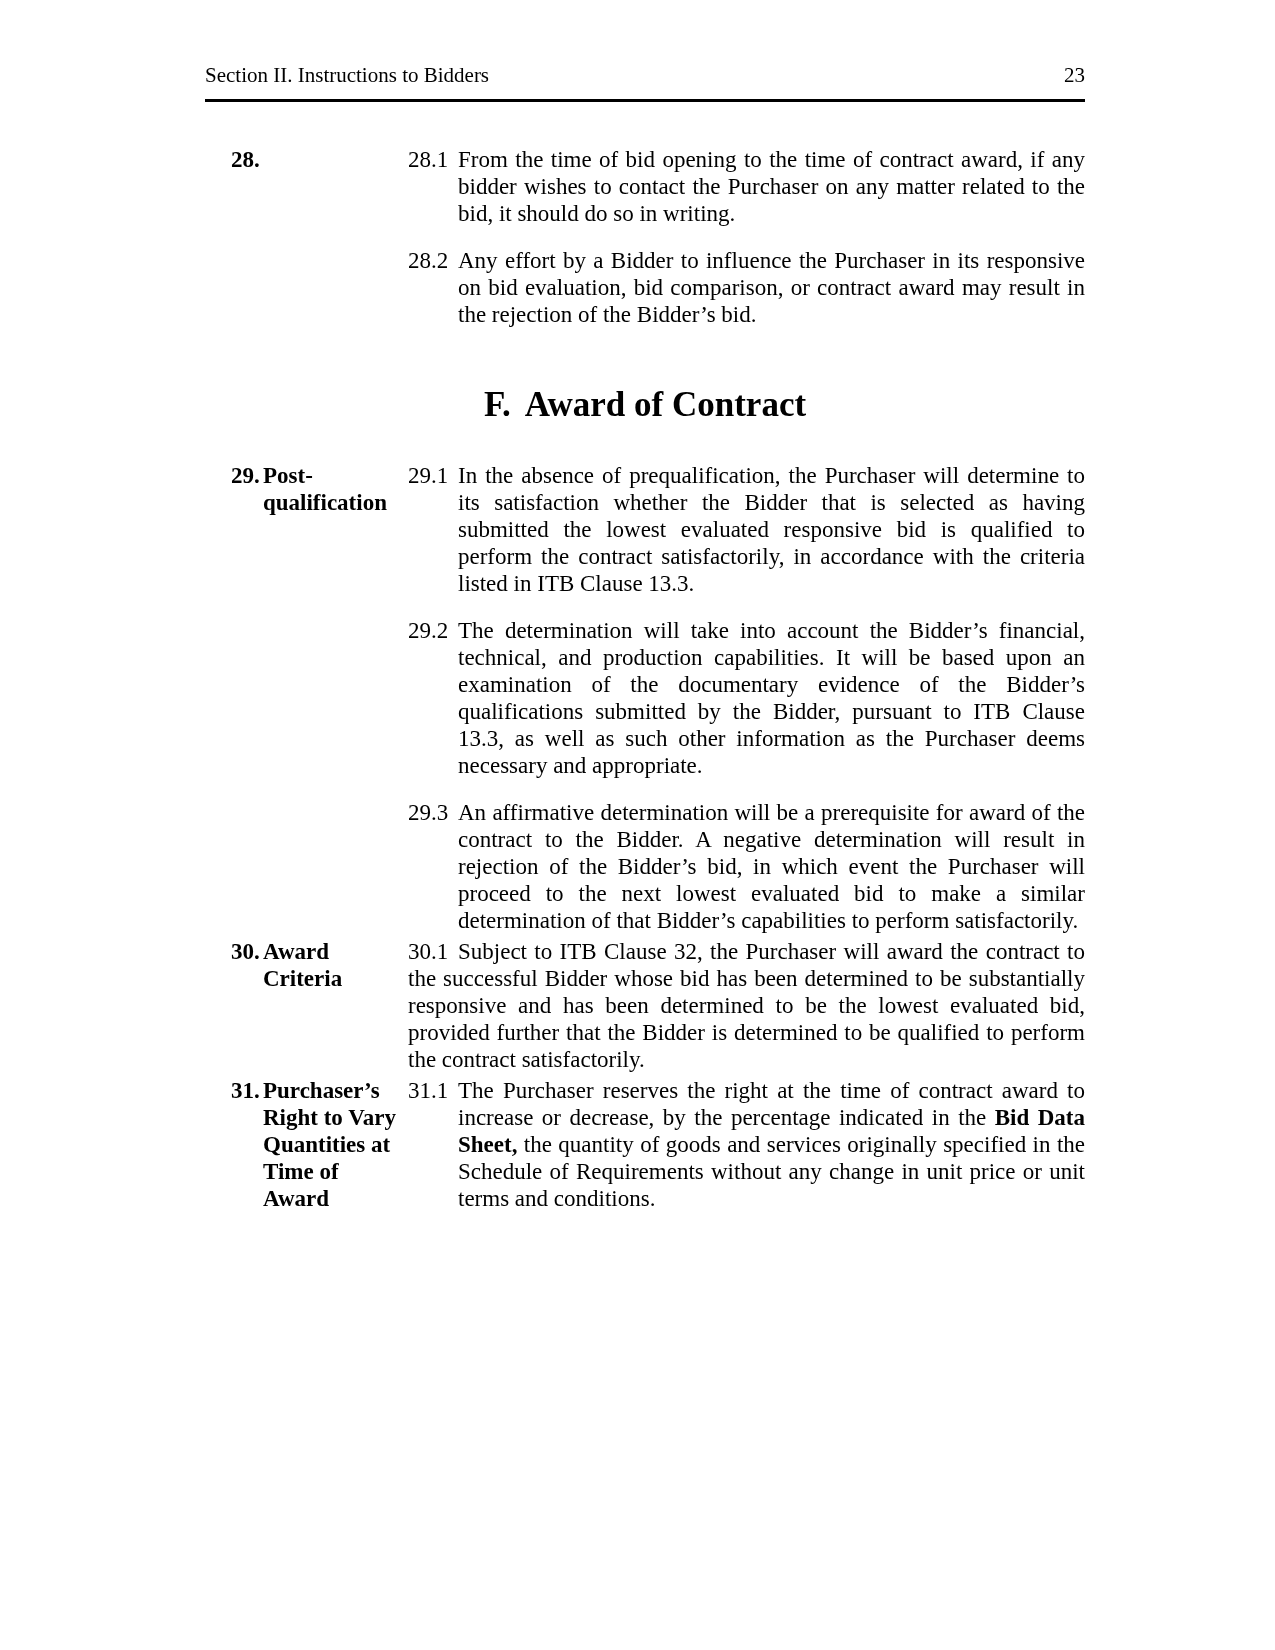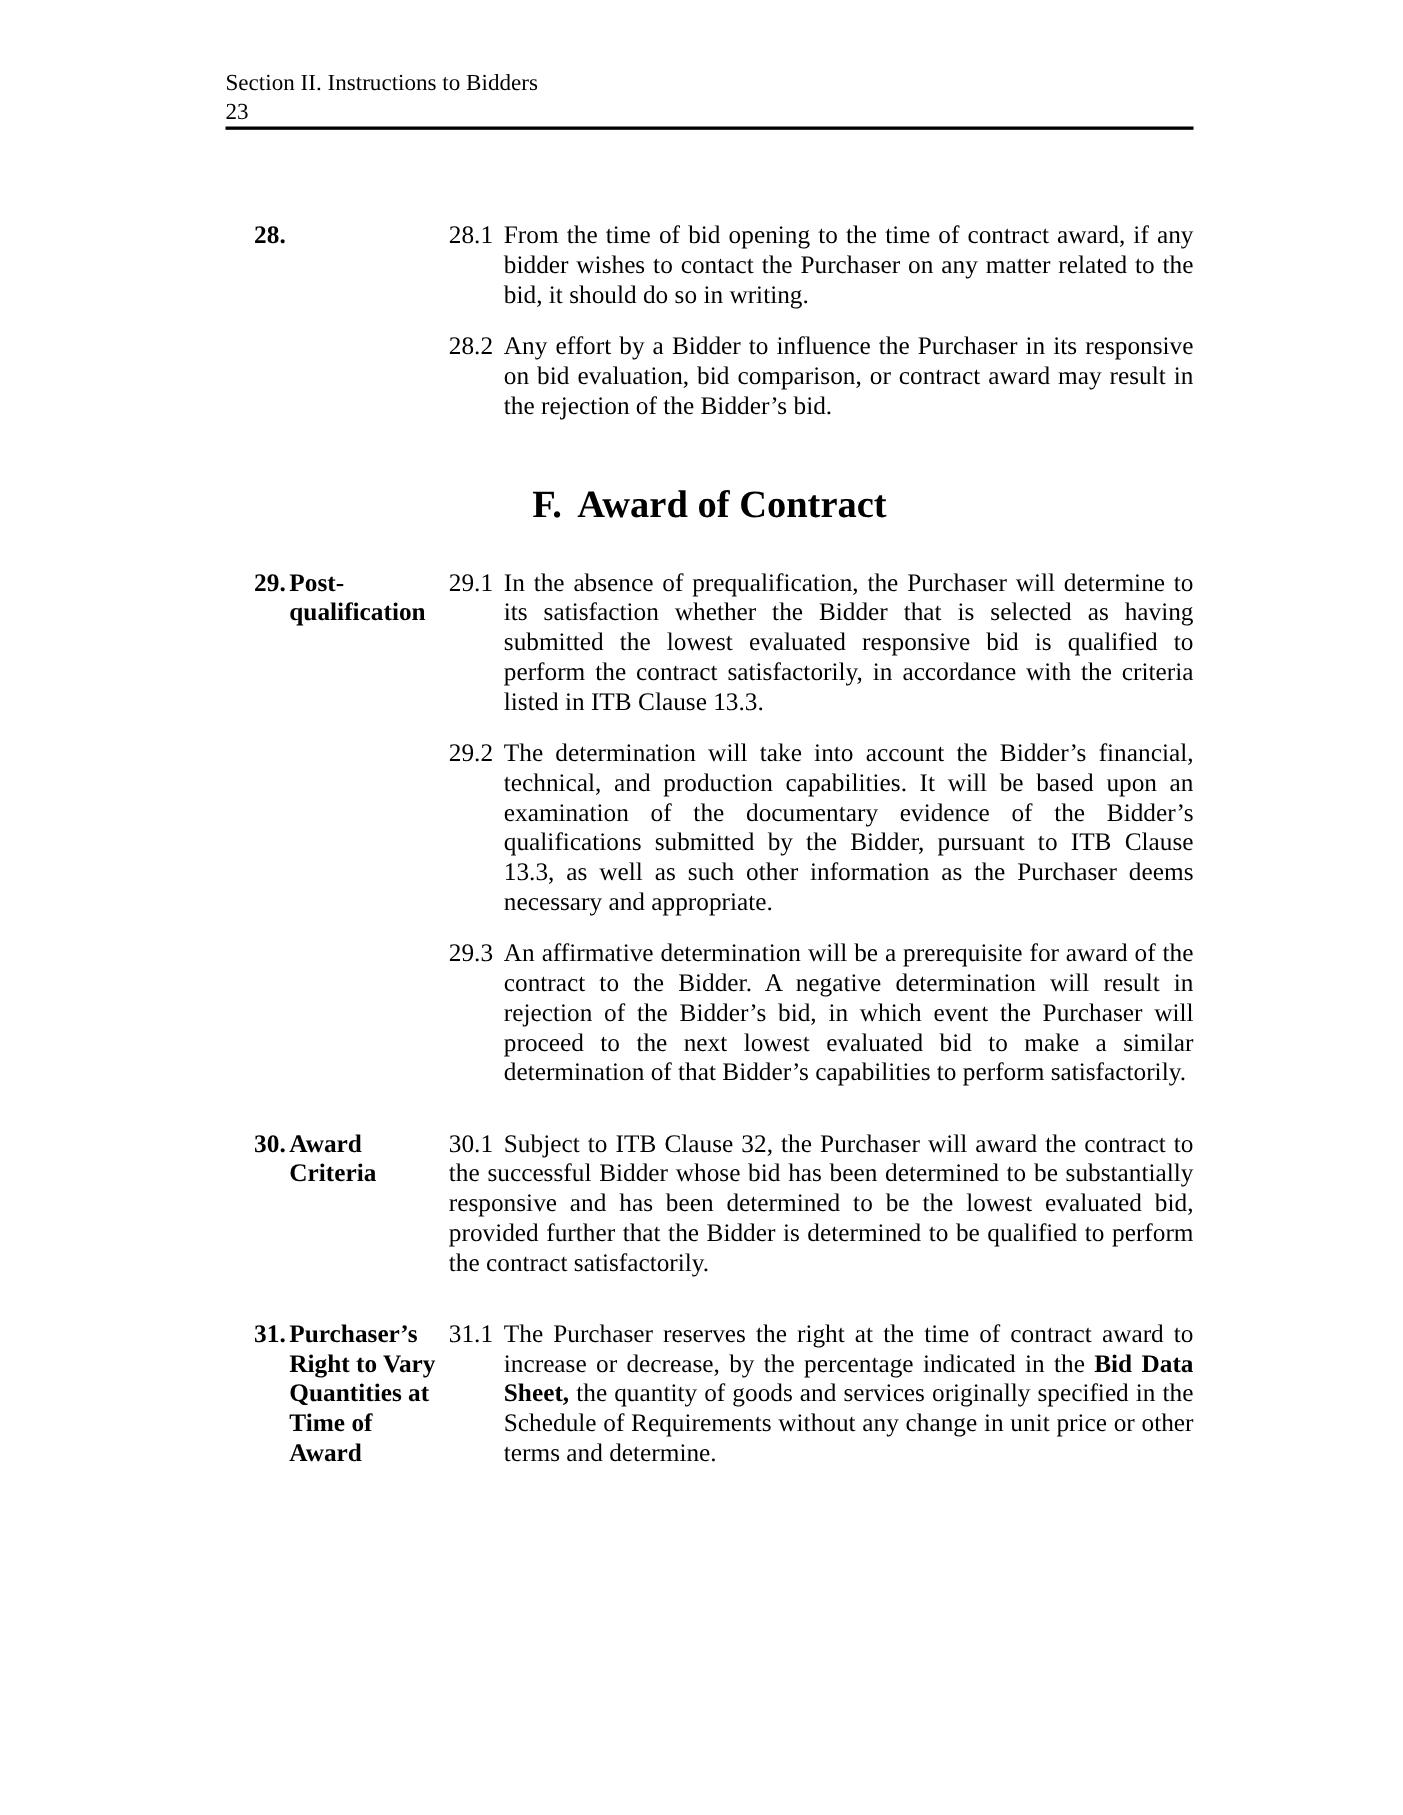--- a/index.html
+++ b/index.html
@@ -17,35 +17,33 @@
     position: relative;
     overflow: hidden;
   }
   .content {
     margin-left: 205px;
     margin-right: 190px; 
   }
   .page-header {
     display: flex;
     justify-content: space-between;
-    align-items: flex-start;
+    align-items: center;
     padding-top: 62px;
-    padding-bottom: 1px;
+    padding-bottom: 11px;
     border-bottom: 3px solid #000;
     font-size: 21px;
     line-height: 26px;
-    flex-direction: column;
   }
   main {
     padding-top: 44px;
   }
   .item {
     display: flex;
     margin-bottom: 4px;
-    margin-top: 38px;
   }
   .term {
     width: 203px;
     flex-shrink: 0;
     box-sizing: border-box;
     padding-left: 26px;
     display: flex;
     font-weight: bold;
   }
   .term-num {
@@ -159,20 +157,20 @@
         </div>
       </section>
 
       <section class="item">
         <div class="term">
           <span class="term-num">31.</span>
           <span class="term-text">Purchaser’s Right to Vary Quantities at Time of Award</span>
         </div>
         <div class="clauses">
           <p class="clause">
-            <span class="clause-num">31.1</span><span>The Purchaser reserves the right at the time of contract award to increase or decrease, by the percentage indicated in the </span><b>Bid Data Sheet,</b><span> the quantity of goods and services originally specified in the Schedule of Requirements without any change in unit price or other terms and determine.</span>
+            <span class="clause-num">31.1</span><span>The Purchaser reserves the right at the time of contract award to increase or decrease, by the percentage indicated in the </span><b>Bid Data Sheet,</b><span> the quantity of goods and services originally specified in the Schedule of Requirements without any change in unit price or unit terms and conditions.</span>
           </p>
         </div>
       </section>
 
     </main>
   </div>
 </div>
 
 </body></html>

